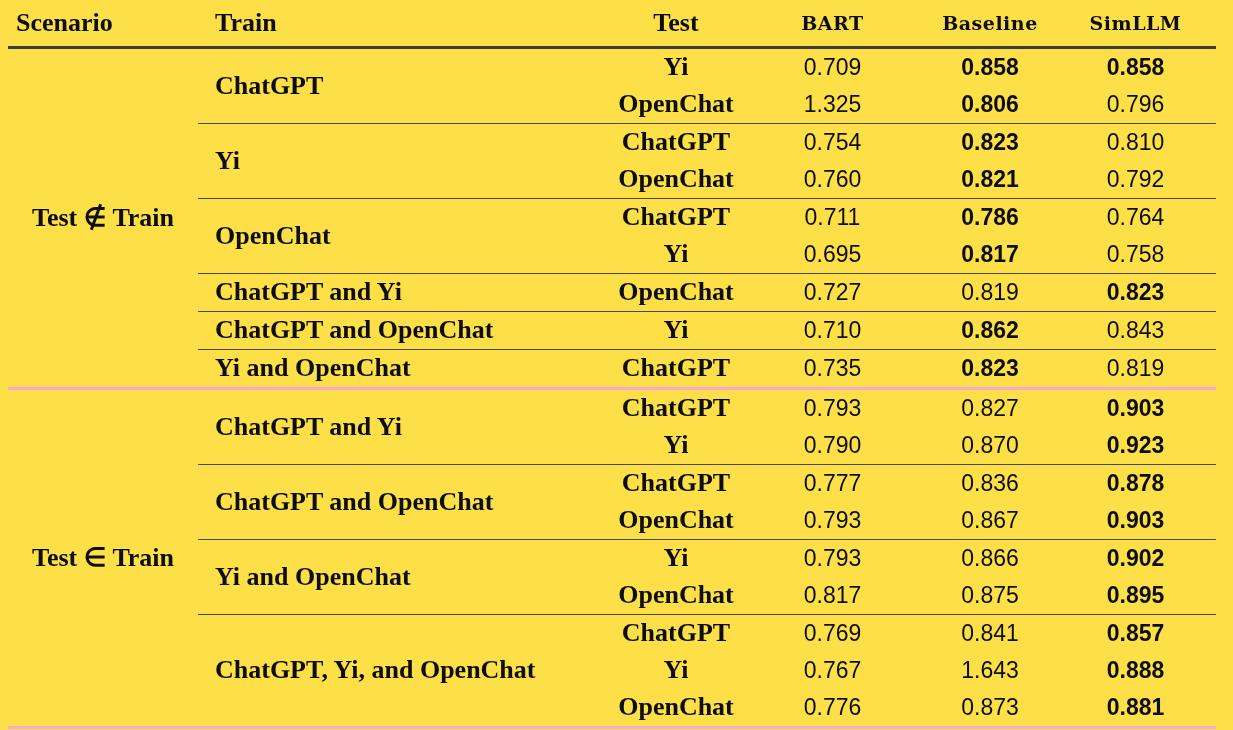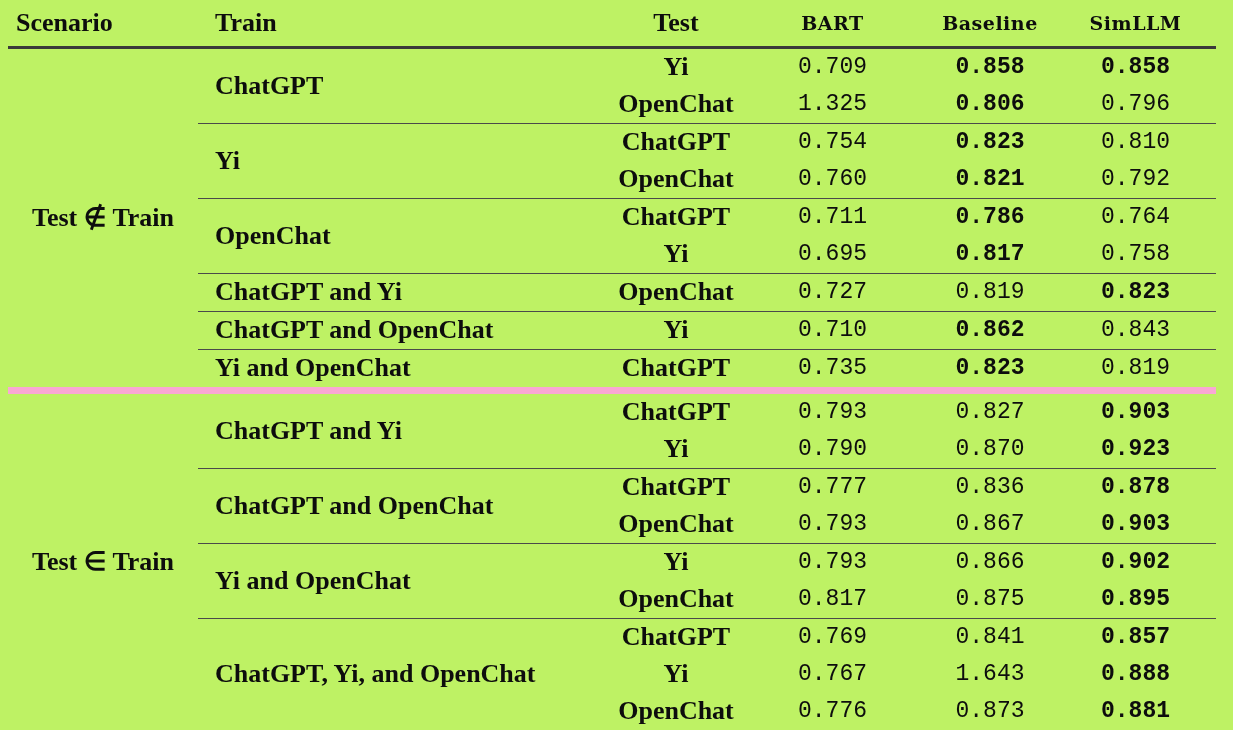--- a/index.html
+++ b/index.html
@@ -4,21 +4,21 @@
 <style>
   html, body {
     margin: 0; padding: 0;
     width: 1233px; height: 730px;
     background: #ffffff;
     overflow: hidden;
   }
   .page {
     position: relative;
     width: 1233px; height: 730px;
-    background: #bef264;
+    background: #fde047;
   }
   table.tbl {
     position: absolute;
     left: 8px; top: 2px;
     width: 1208px;
     border-collapse: collapse;
     table-layout: fixed;
   }
   th, td {
     padding: 0;
@@ -28,21 +28,21 @@
   }
   
   .times {
     font-family: "Liberation Serif", serif;
     font-weight: 700;
     font-size: 26px;
     line-height: 28px;
   }
   
   .cm {
-    font-family: Liberation Mono, monospace;
+    font-family: Liberation Sans, sans-serif;
     font-weight: 400;
     font-size: 23px;
     line-height: 28px;
   }
   .cm.b { font-weight: 700; }
   thead th {
     border-bottom: 3px solid #3a3a3a;
     padding-top: 7px;
     padding-bottom: 9px;
   }
@@ -55,21 +55,21 @@
   }
   tbody td {
     padding-top: 4px;
     padding-bottom: 5px;
   }
   .left  { text-align: left; }
   .ctr   { text-align: center; }
   .pad-sc { padding-left: 8px; }
   .pad-tr { padding-left: 17px; }
   .rule-minor { border-bottom: 1.5px solid #4a4a4a; }
-  .rule-major { border-bottom: 7px solid #f9a8d4; }
+  .rule-major { border-bottom: 3px solid #f9a8d4; }
 </style>
 </head>
 <body>
 
 <div class="page">
   <table class="tbl">
     <colgroup>
       <col style="width:190px">
       <col style="width:414px">
       <col style="width:128px">

